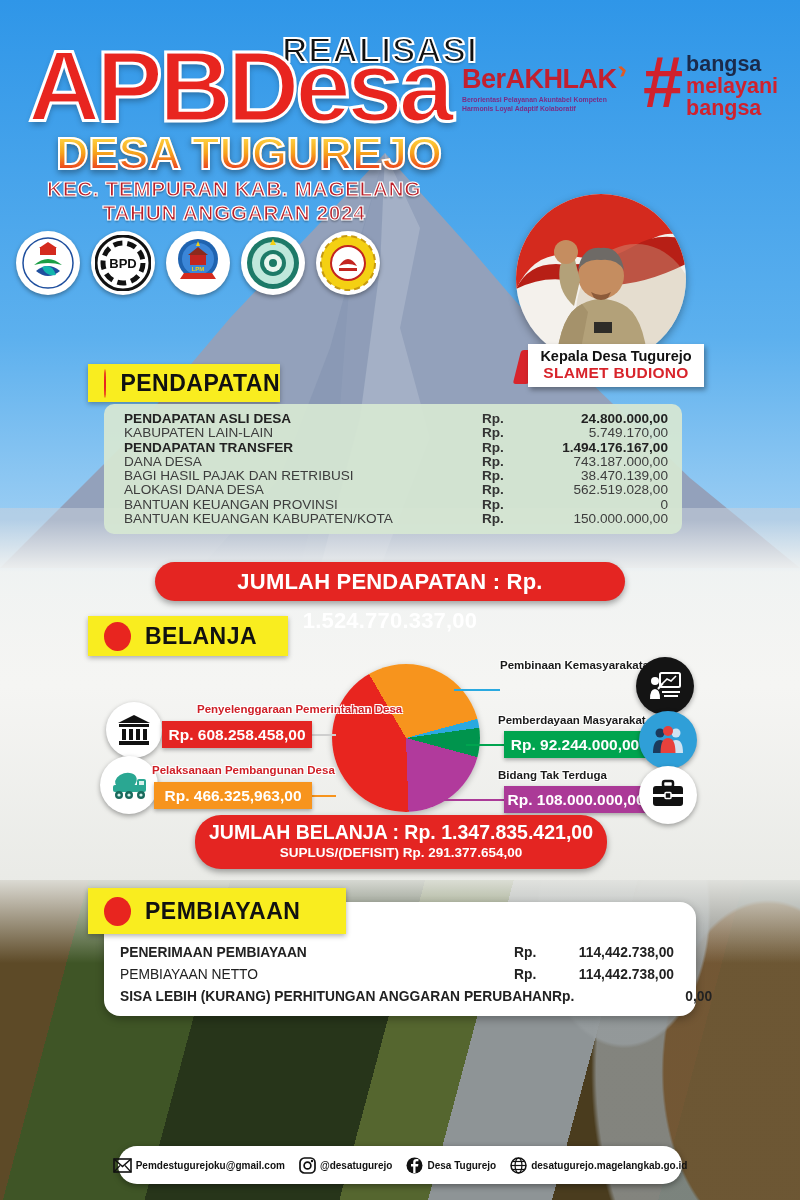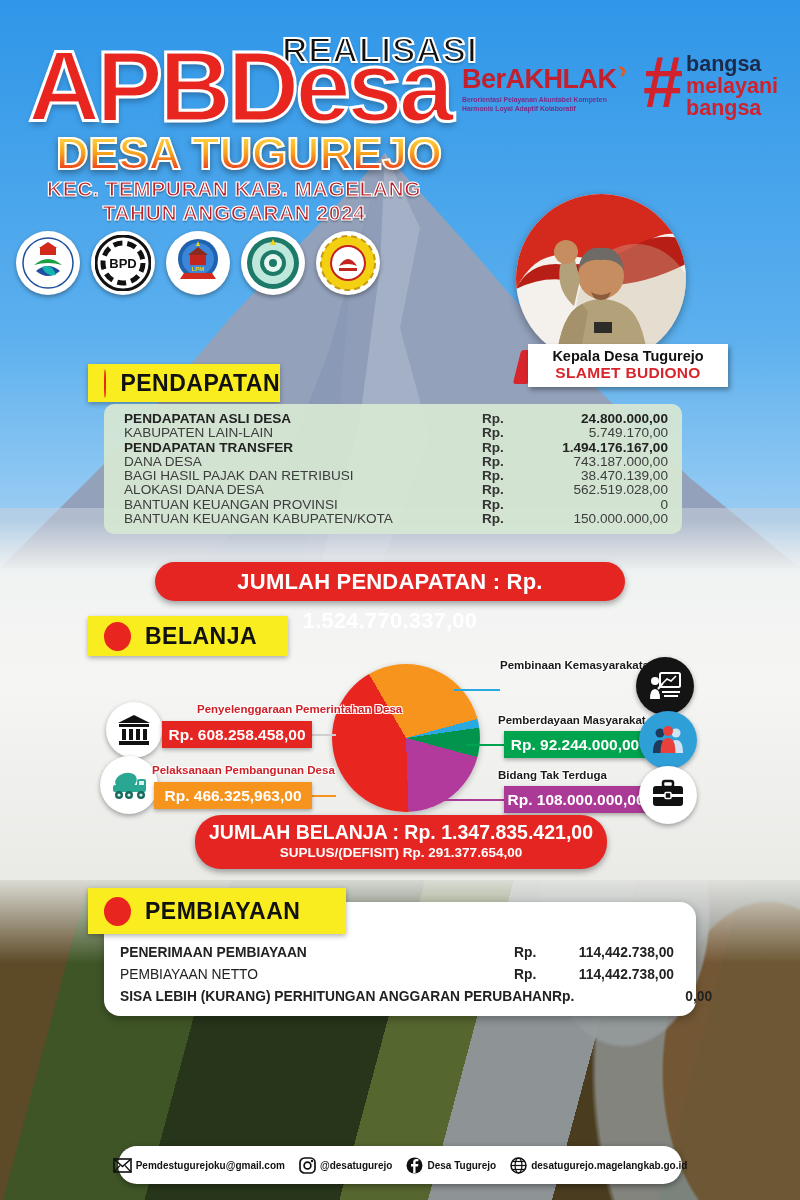--- a/index.html
+++ b/index.html
@@ -53,21 +53,21 @@
   #bangga .l3 { color:#d0212d; }
 
   
   #logos { left:16px; top:231px; display:flex; gap:11px; align-items:center; }
   .logo-circle { width:64px; height:64px; border-radius:50%; display:flex; align-items:center;
     justify-content:center; box-shadow:0 2px 4px rgba(0,0,0,.35); background:#fff; }
 
   
   #photo-wrap { left:516px; top:194px; width:170px; height:170px; border-radius:50%;
     overflow:hidden; box-shadow:0 3px 8px rgba(0,0,0,.35); }
-  #official-label { left:528px; top:344px; width:200px; background:#fff; text-align:center;
+  #official-label { left:528px; top:344px; width:176px; background:#fff; text-align:center;
     padding:4px 6px 5px; box-shadow:2px 3px 5px rgba(0,0,0,.35); }
   #official-label .role { font-size:14.5px; font-weight:800; color:#111; }
   #official-label .name { font-size:15.5px; font-weight:900; color:#d8242b; letter-spacing:.3px; }
   #official-accent { left:517px; top:350px; width:16px; height:34px; background:#d8242b;
     transform:skewX(-14deg); border-radius:3px; }
 
   
   .sec-header { background:#f9ed1f; display:flex; align-items:center; box-shadow:0 2px 5px rgba(0,0,0,.3); }
   .sec-dot { width:27px; height:29px; border-radius:50%; background:#e8251f; margin:0 14px 0 16px; }
   .sec-title { font-size:23px; font-weight:900; color:#111; letter-spacing:.5px; }

